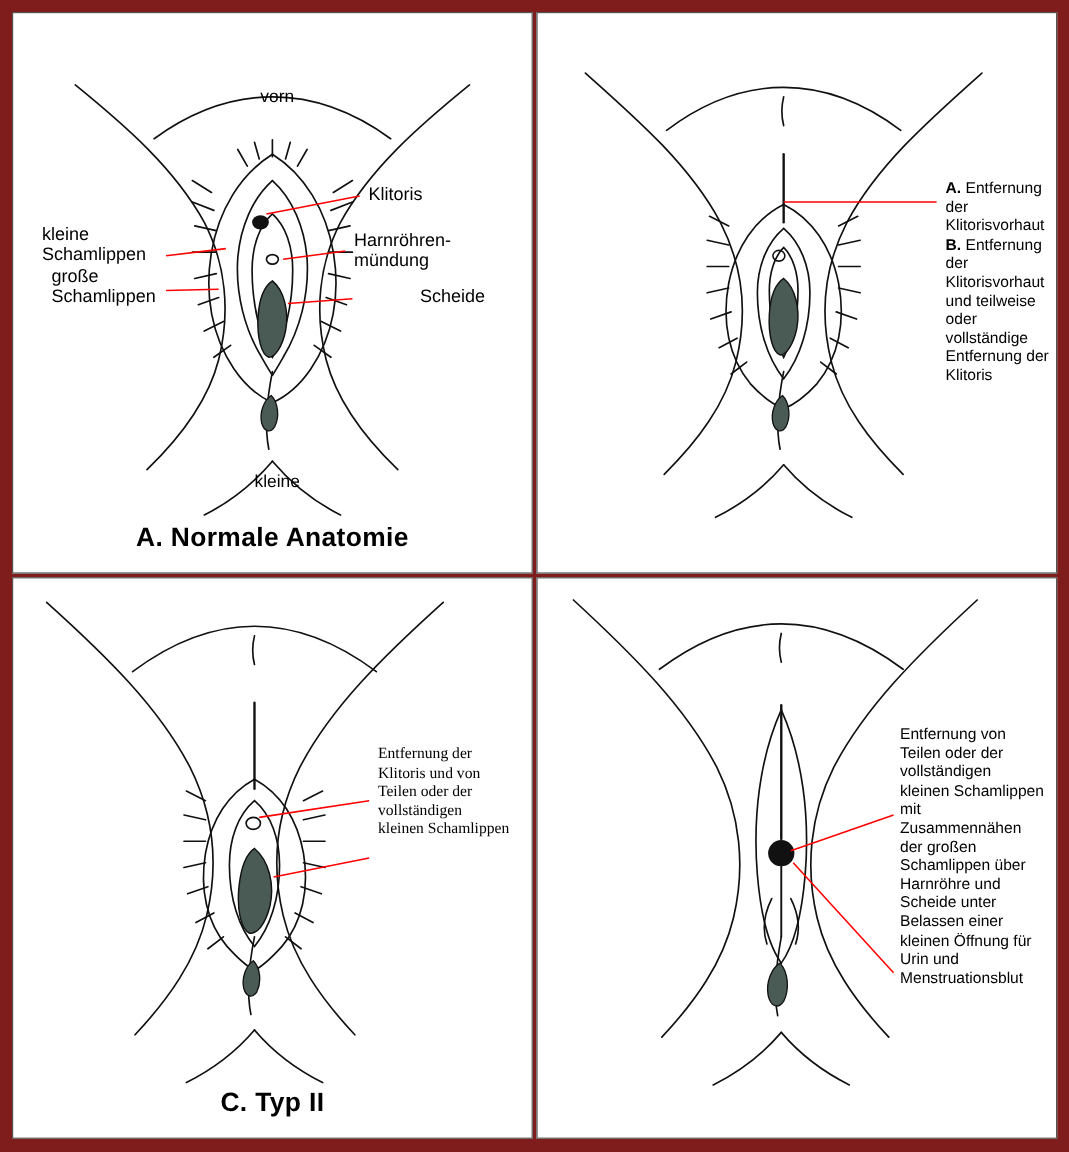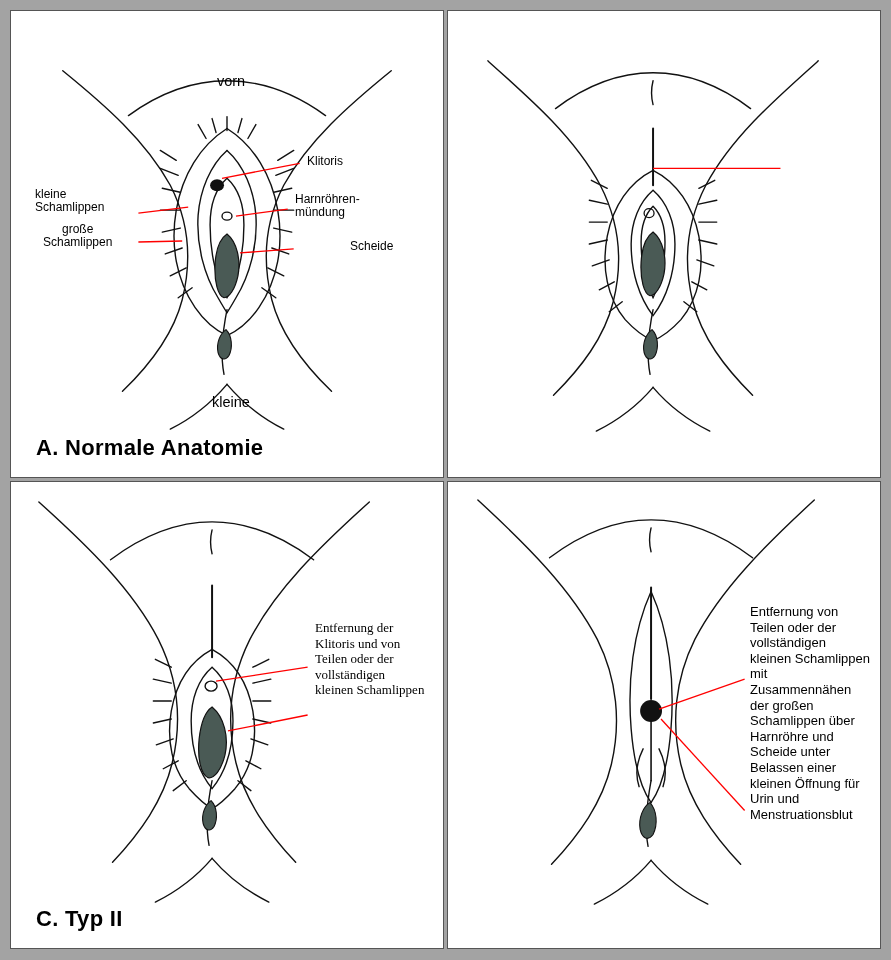--- a/index.html
+++ b/index.html
@@ -11,21 +11,21 @@
     width: 891px;
     height: 960px;
     font-family: "Liberation Sans", sans-serif;
     overflow: hidden;
   }
   .board {
     position: absolute;
     left: 0; top: 0;
     width: 891px;
     height: 960px;
-    background: #a3a3a3;
+    background: #7f1d1d;
     box-sizing: border-box;
     padding: 10px;
   }
   .grid {
     position: relative;
     width: 871px;
     height: 940px;
     display: grid;
     grid-template-columns: 434px 434px;
     grid-template-rows: 468px 468px;
@@ -36,37 +36,36 @@
     background: #ffffff;
     border: 1px solid #555555;
     box-sizing: border-box;
     overflow: hidden;
   }
   .panel-caption {
     position: absolute;
     left: 0;
     right: 0;
     bottom: 16px;
-    text-align: left;
+    text-align: center;
     font-size: 22px;
     font-weight: bold;
     color: #000000;
     letter-spacing: 0.3px;
-    margin-left: 25px;
   }
   .art {
     position: absolute;
     left: 0;
     top: 0;
     width: 100%;
     height: 100%;
   }
   .lbl {
     position: absolute;
-    font-size: 12px;
+    font-size: 15px;
     color: #000000;
     line-height: 1.12;
     white-space: pre-line;
   }
   .lbl.sideblock {
     font-size: 13px;
     line-height: 1.2;
     width: 120px;
   }
   .lbl b { font-weight: bold; }
@@ -128,21 +127,21 @@
 
       <div class="centerlbl" style="left:150px; top:62px; width:140px;">vorn</div>
       <div class="centerlbl" style="left:150px; top:383px; width:140px;">kleine</div>
 
       <div class="lbl" style="left:296px; top:144px;">Klitoris</div>
       <div class="lbl" style="left:284px; top:182px;">Harnröhren-
 mündung</div>
       <div class="lbl" style="left:296px; top:229px;margin-left:43px;">Scheide</div>
       <div class="lbl" style="left:24px; top:177px;">kleine
 Schamlippen</div>
-      <div class="lbl" style="left:32px; top:212px;text-align:center;">große
+      <div class="lbl" style="left:32px; top:212px;">große
 Schamlippen</div>
 
       <div class="panel-caption">A. Normale Anatomie</div>
     </div>
 
     <div class="panel">
       <svg class="art" viewBox="0 0 434 468">
         <g fill="none" stroke="#111" stroke-width="1.4" stroke-linecap="round">
           <path d="M40 50 C 85 90, 128 128, 153 175 C 172 212, 176 252, 166 292 C 157 328, 134 358, 106 386"></path>
           <path d="M372 50 C 327 90, 284 128, 259 175 C 240 212, 236 252, 246 292 C 255 328, 278 358, 306 386"></path>
@@ -161,20 +160,21 @@
           <path d="M252 178 L268 170 M252 194 L270 190 M252 212 L270 212 M252 230 L270 234 M250 250 L267 256 M245 272 L260 280 M237 292 L250 302"></path>
         </g>
         <ellipse cx="202" cy="203" rx="5" ry="4.5" fill="none" stroke="#111" stroke-width="1.3"></ellipse>
         <path d="M206 222 C 216 230, 220 248, 217 264 C 214 278, 208 286, 203 286 C 197 284, 193 270, 194 252 C 195 236, 200 226, 206 222 Z" fill="#4a5a55" stroke="#111" stroke-width="1.2"></path>
         <path d="M205 320 C 211 326, 212 338, 208 346 C 204 352, 199 350, 197 343 C 195 334, 199 324, 205 320 Z" fill="#4a5a55" stroke="#111" stroke-width="1.1"></path>
         <g stroke="#ff0000" stroke-width="1.3">
           <line x1="206" y1="158" x2="334" y2="158"></line>
         </g>
       </svg>
 
+      <div class="lbl sideblock" style="left:340px; top:138px; width:96px;"><b>A.</b><span> Entfernung der Klitorisvorhaut</span><br><b>B.</b><span> Entfernung der Klitorisvorhaut und teilweise oder vollständige Entfernung der Klitoris</span></div>
 
     </div>
 
     <div class="panel">
       <svg class="art" viewBox="0 0 434 468">
         <g fill="none" stroke="#111" stroke-width="1.4" stroke-linecap="round">
           <path d="M28 20 C 78 65, 122 108, 148 158 C 168 198, 172 240, 162 282 C 153 320, 130 352, 102 382"></path>
           <path d="M360 20 C 310 65, 266 108, 240 158 C 220 198, 216 240, 226 282 C 235 320, 258 352, 286 382"></path>
           <path d="M100 78 C 140 48, 176 40, 202 40 C 228 40, 264 48, 304 78"></path>
           <path d="M202 48 C 200 56, 200 64, 202 72"></path>

